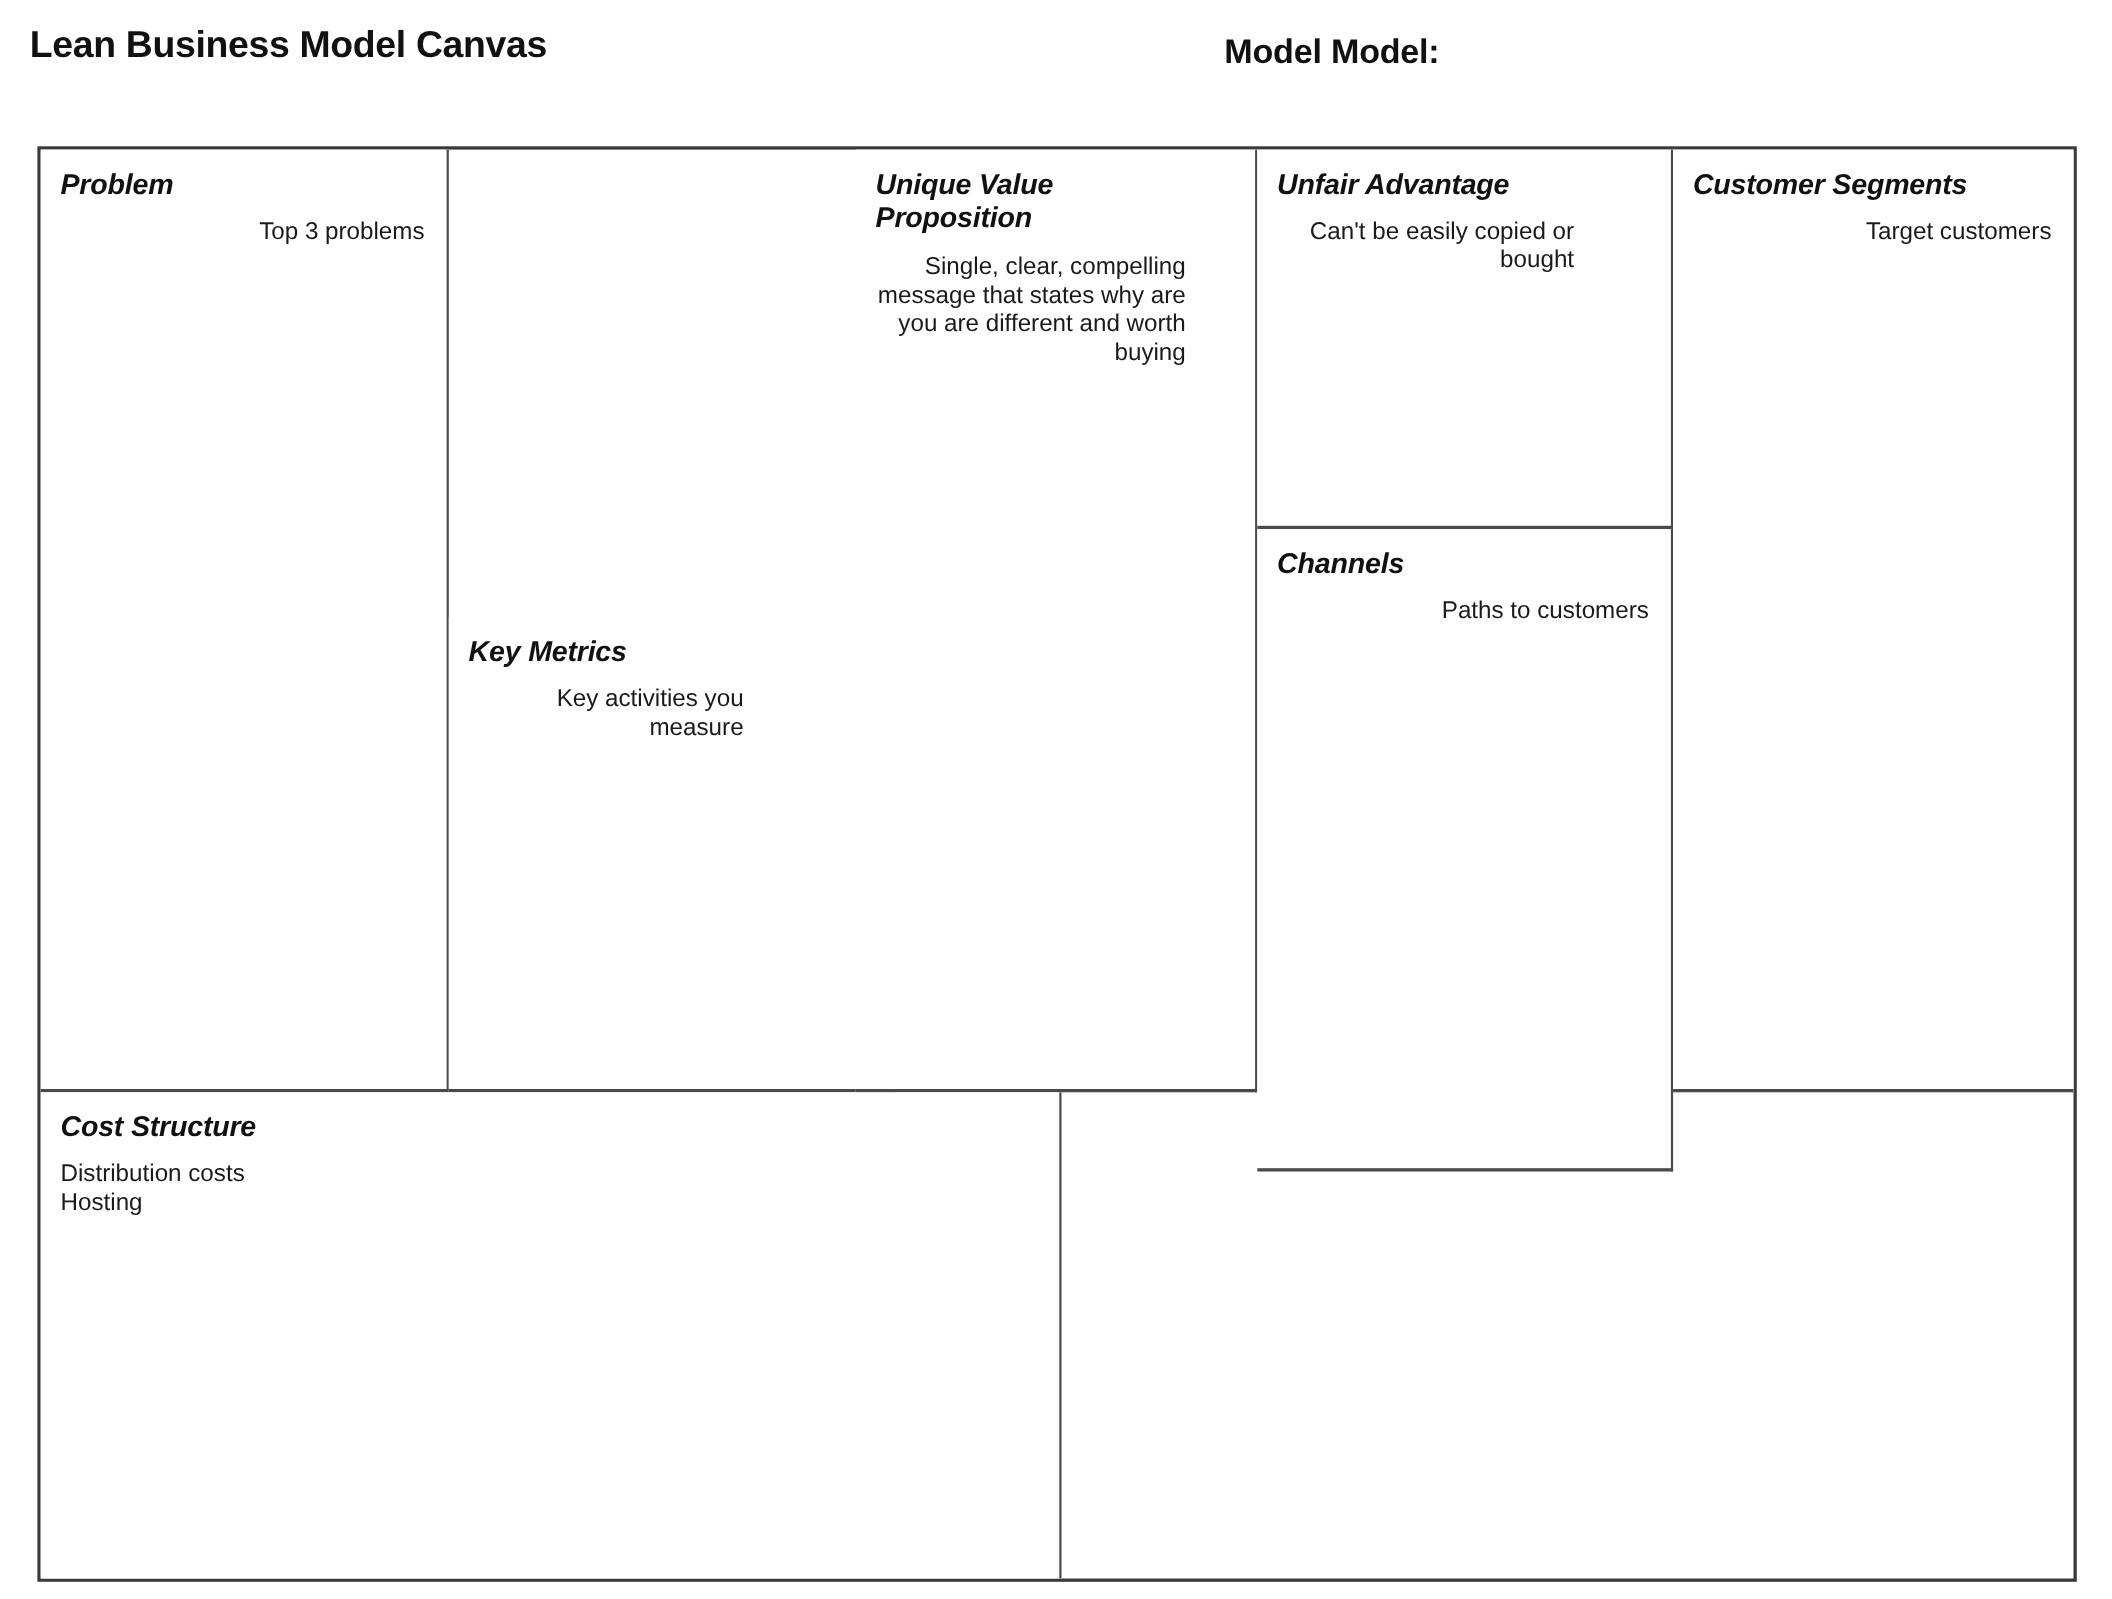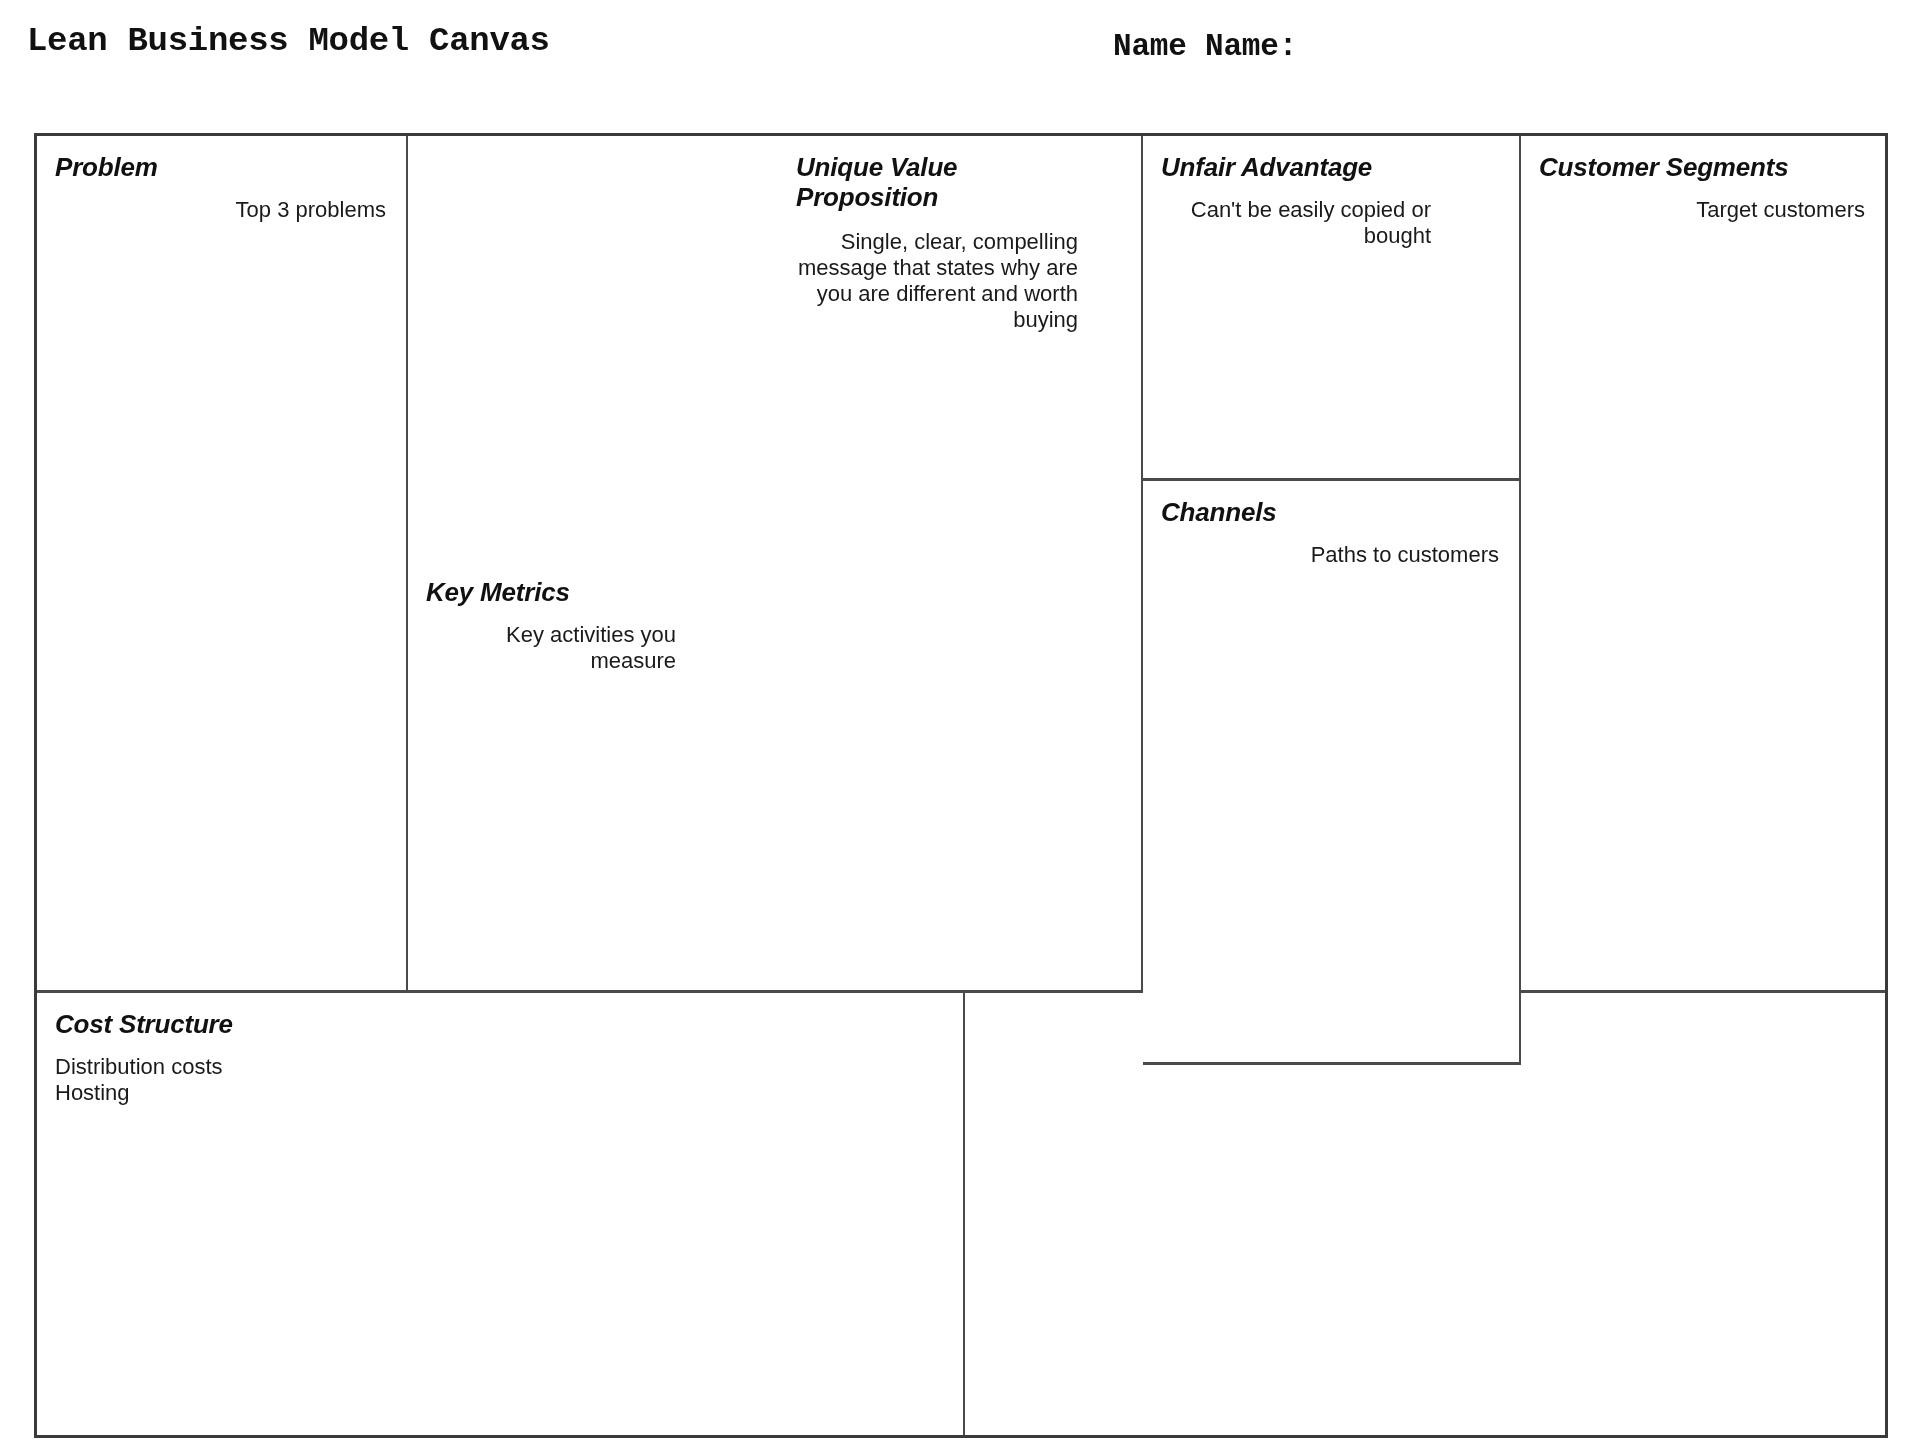--- a/index.html
+++ b/index.html
@@ -24,21 +24,20 @@
     background: #ffffff;
   }
 
   
   .header {
     position: absolute;
     left: 0;
     top: 0;
     width: 1632px;
     height: 133px;
-    font-family: Liberation Mono, monospace;
   }
   .canvas-title {
     position: absolute;
     left: 27px;
     top: 22px;
     font-size: 34px;
     font-weight: bold;
     letter-spacing: -0.3px;
     white-space: nowrap;
     color: #111111;
@@ -119,21 +118,21 @@
   #cell-cost-structure     { left: 0;     top: 857px; width: 928px; height: 442px; }
   #cell-revenue-streams    { left: 928px; top: 857px; width: 920px; height: 442px; }
 </style>
 </head>
 <body>
 
 <div class="page">
 
   <div class="header">
     <div class="canvas-title">Lean Business Model Canvas</div>
-    <div class="model-name-label">Name Name:</div>
+    <div class="model-name-label">Model Model:</div>
   </div>
 
   <div class="canvas">
 
     <div class="cell bdr-r bdr-b" id="cell-problem">
       <div class="cell-inner">
         <div class="cell-head">Problem</div>
         <div class="gap-sm"></div>
         <div class="cell-body">Top 3 problems</div>
       </div>

